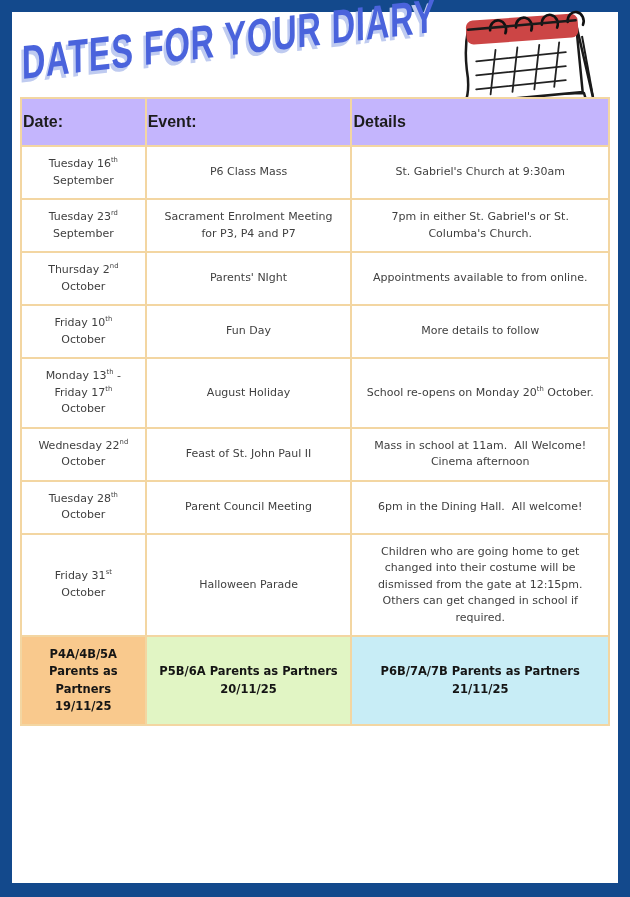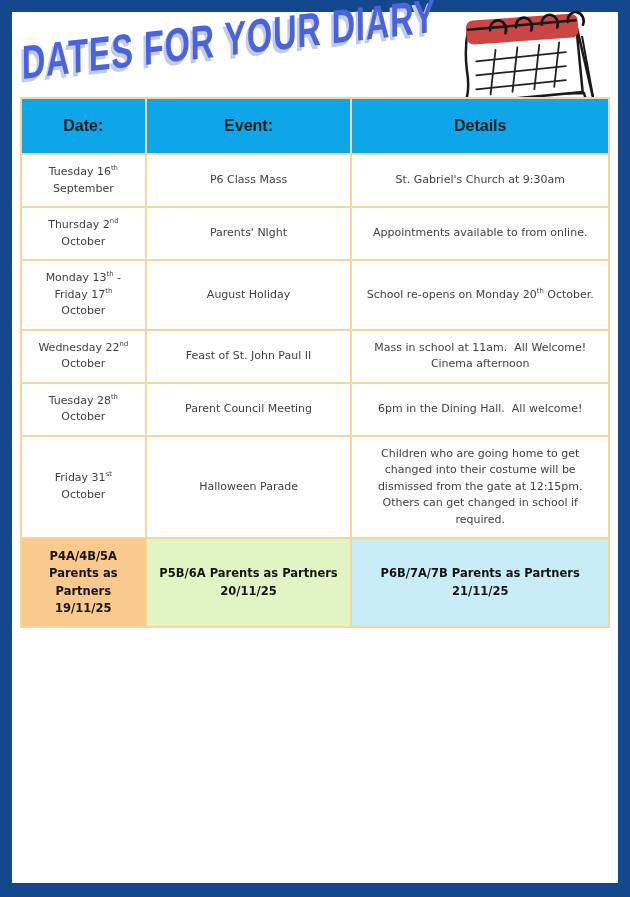--- a/index.html
+++ b/index.html
@@ -43,26 +43,26 @@
     position: absolute;
     left: 8px; top: 85px;
     width: 590px;
     border-collapse: collapse;
     table-layout: fixed;
   }
   table.diary th, table.diary td {
     border: 2px solid #F3D6A2;
   }
   table.diary th {
-    background: #0ea5e9;
+    background: #c4b5fd;
     font-size: 16px;
     font-weight: bold;
     color: #1c1c1c;
-    height: 56px;
-    text-align: center;
+    height: 48px;
+    text-align: left;
     font-family: "Liberation Sans", sans-serif;
   }
   table.diary td {
     background: #ffffff;
     text-align: center;
     vertical-align: middle;
     padding: 9px 10px;
     font-size: 11px;
     line-height: 1.5;
     color: #3F3F3F;
@@ -140,23 +140,33 @@
         <th>Details</th>
       </tr>
     </thead>
     <tbody>
         <tr>
           <td class="date-cell"><span>Tuesday 16</span><sup>th</sup><span> September</span></td>
           <td class="event-cell">P6 Class Mass</td>
           <td class="details-cell"><div><span>St. Gabriel's Church at 9:30am</span></div></td>
         </tr>
         <tr>
+          <td class="date-cell"><span>Tuesday 23</span><sup>rd</sup><span> September</span></td>
+          <td class="event-cell">Sacrament Enrolment Meeting for P3, P4 and P7</td>
+          <td class="details-cell"><div><span>7pm in either St. Gabriel's or St. Columba's Church.</span></div></td>
+        </tr>
+        <tr>
           <td class="date-cell"><span>Thursday 2</span><sup>nd</sup><span> October</span></td>
           <td class="event-cell">Parents' NIght</td>
           <td class="details-cell"><div><span>Appointments available to from online.</span></div></td>
+        </tr>
+        <tr>
+          <td class="date-cell"><span>Friday 10</span><sup>th</sup><span> October</span></td>
+          <td class="event-cell">Fun Day</td>
+          <td class="details-cell"><div><span>More details to follow</span></div></td>
         </tr>
         <tr>
           <td class="date-cell"><span>Monday 13</span><sup>th</sup><span> - Friday 17</span><sup>th</sup><span> October</span></td>
           <td class="event-cell">August Holiday</td>
           <td class="details-cell"><div><span>School re-opens on Monday 20</span><sup>th</sup><span> October.</span></div></td>
         </tr>
         <tr>
           <td class="date-cell"><span>Wednesday 22</span><sup>nd</sup><span> October</span></td>
           <td class="event-cell">Feast of St. John Paul II</td>
           <td class="details-cell"><div><span>Mass in school at 11am.  All Welcome!</span></div><div><span>Cinema afternoon</span></div></td>

